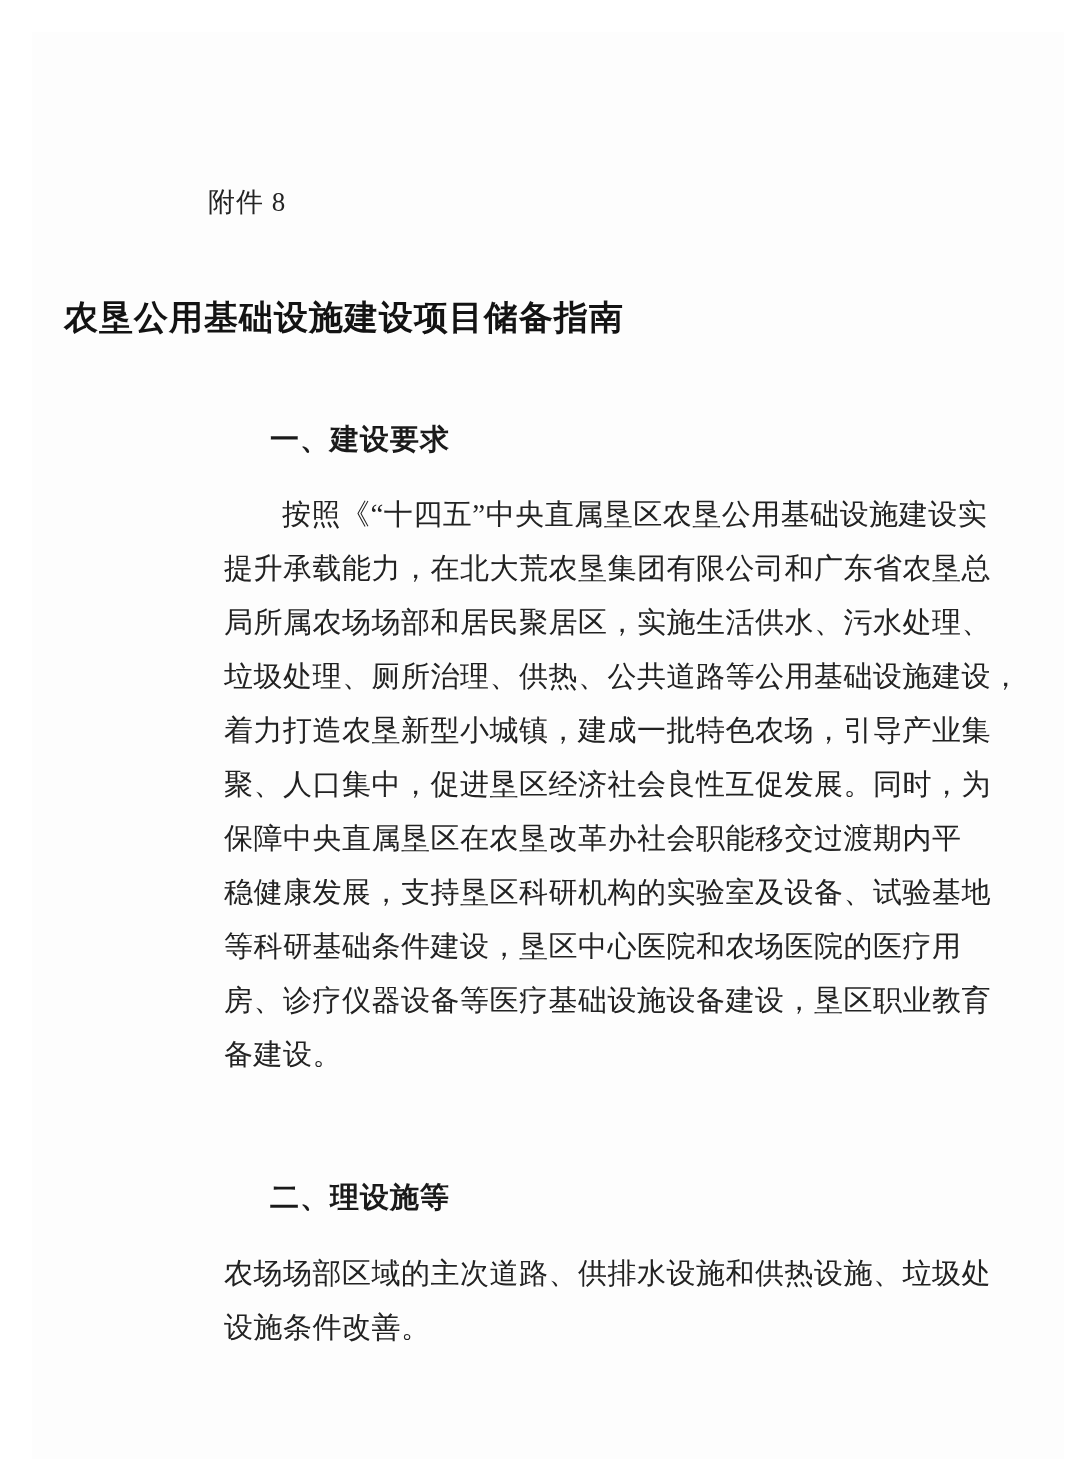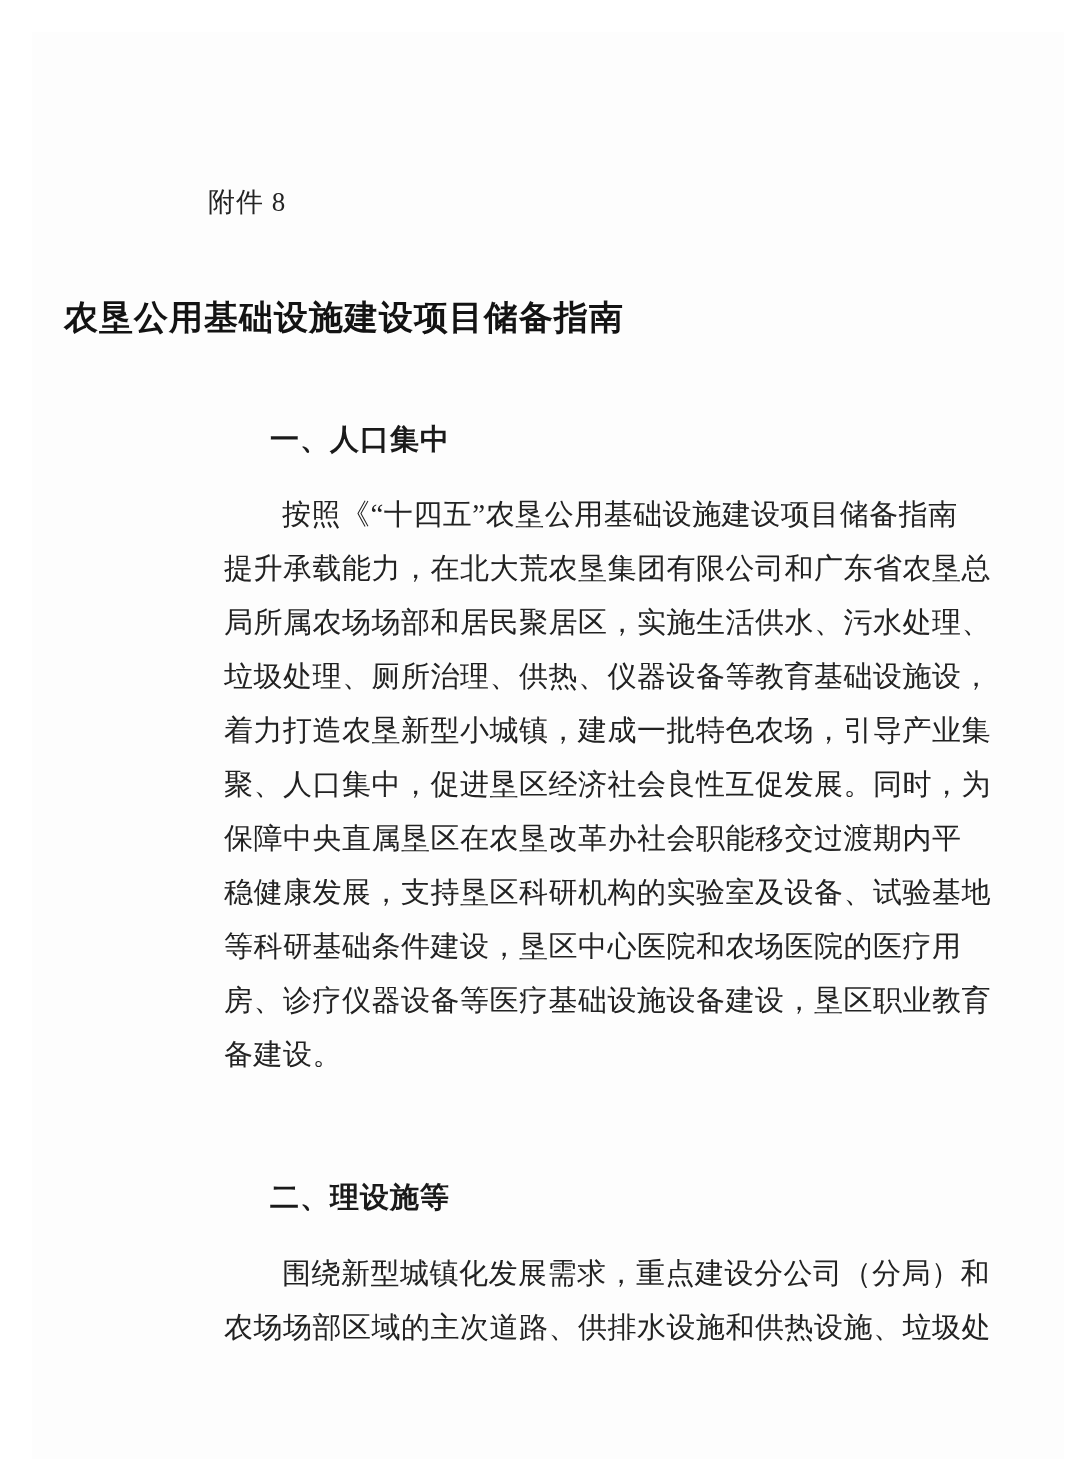--- a/index.html
+++ b/index.html
@@ -93,38 +93,38 @@
 </style>
 </head>
 <body>
 
 <div class="page">
 
   <div class="attachment-label">附件 8</div>
 
   <div class="doc-title">农垦公用基础设施建设项目储备指南</div>
 
-  <div class="section-heading h1">一、人口集中</div>
+  <div class="section-heading h1">一、建设要求</div>
 
   <div class="para p1">
-    <div class="line first">按照《“十四五”农垦公用基础设施建设项目储备指南</div>
+    <div class="line first">按照《“十四五”中央直属垦区农垦公用基础设施建设实</div>
     <div class="line">提升承载能力，在北大荒农垦集团有限公司和广东省农垦总</div>
     <div class="line">局所属农场场部和居民聚居区，实施生活供水、污水处理、</div>
-    <div class="line">垃圾处理、厕所治理、供热、仪器设备等教育基础设施设，</div>
+    <div class="line">垃圾处理、厕所治理、供热、公共道路等公用基础设施建设，</div>
     <div class="line">着力打造农垦新型小城镇，建成一批特色农场，引导产业集</div>
     <div class="line">聚、人口集中，促进垦区经济社会良性互促发展。同时，为</div>
     <div class="line">保障中央直属垦区在农垦改革办社会职能移交过渡期内平</div>
     <div class="line">稳健康发展，支持垦区科研机构的实验室及设备、试验基地</div>
     <div class="line">等科研基础条件建设，垦区中心医院和农场医院的医疗用</div>
     <div class="line">房、诊疗仪器设备等医疗基础设施设备建设，垦区职业教育</div>
     <div class="line end">备建设。</div>
   </div>
 
   <div class="section-heading h2">二、理设施等</div>
 
   <div class="para p2">
-    <div class="line first">围绕新型城镇化发展需求，重点建设分公司（分局）和</div>
     <div class="line">农场场部区域的主次道路、供排水设施和供热设施、垃圾处</div>
+    <div class="line end">设施条件改善。</div>
   </div>
 
   <div class="page-number">68</div>
 
 </div>
 
 </body></html>

